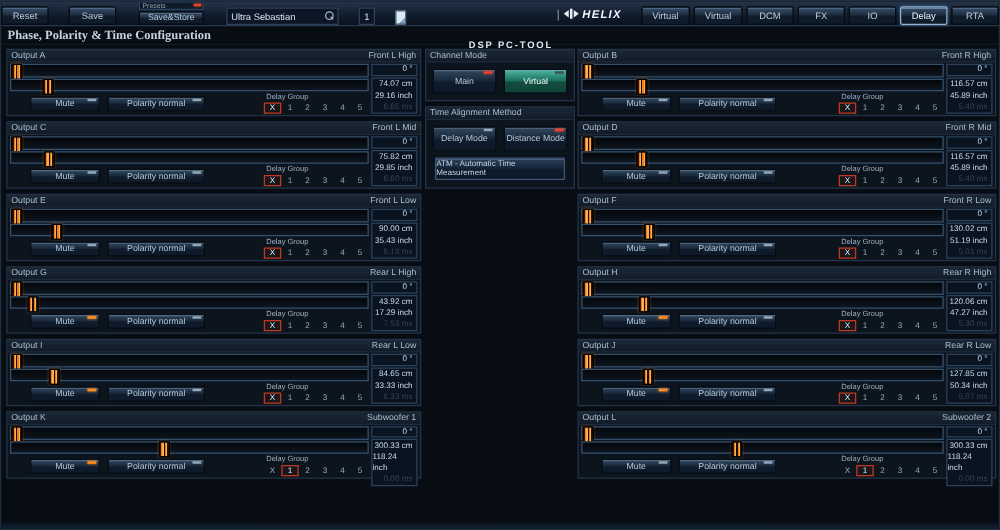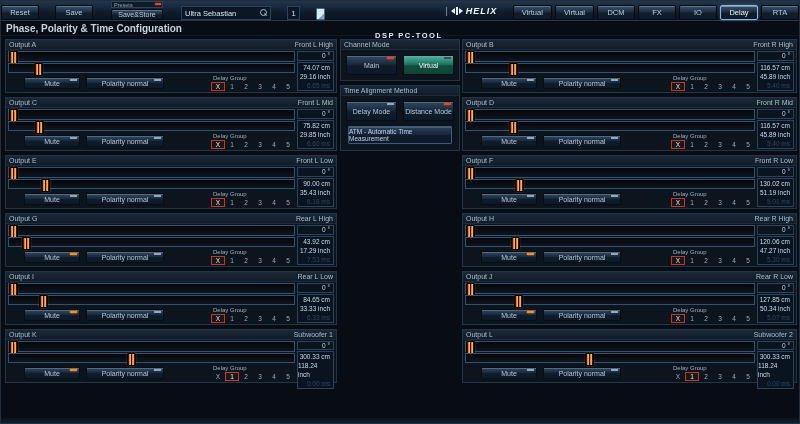--- a/index.html
+++ b/index.html
@@ -44,21 +44,21 @@
   .logo .dsp{ font-size:7.5px; font-weight:bold; letter-spacing:1.5px; color:#dfeaf4;margin-top:48px; }
   .logo .sep{ font-size:9px; color:#8ea4b8; }
   .helix-glyph{ display:flex; align-items:center; }
   .helix-glyph .tl{ width:0; height:0; border-top:3px solid transparent; border-bottom:3px solid transparent; border-right:4px solid #e8f1f9; }
   .helix-glyph .bar{ width:2px; height:8px; background:#e8f1f9; margin:0 1px; }
   .helix-glyph .tr{ width:0; height:0; border-top:3px solid transparent; border-bottom:3px solid transparent; border-left:4px solid #e8f1f9; }
   .logo .brand{ font-size:9px; font-weight:bold; font-style:italic; letter-spacing:1px; color:#eef5fb; }
   .nav{ margin-left:auto; display:flex; gap:3px; align-items:center; }
   
   .title-bar{ height:15px; display:flex; align-items:center; padding:0 5px;
-    font-size:10px; font-weight:bold; color:#c4d2e0; border-bottom:1px solid #101a26;}
+    font-size:10px; font-weight:bold; color:#c4d2e0; border-bottom:1px solid #101a26;font-family:Liberation Serif, serif;}
   
   .main{ position:absolute; left:0; right:0; top:36px; bottom:0; }
   .col{ position:absolute; top:2px; display:flex; flex-direction:column; gap:4px; }
   .col.left{ left:4px;  width:332px; }
   .col.right{ left:461px; width:335px; }
   .mid{ position:absolute; left:339px; width:120px; top:2px; display:flex; flex-direction:column; gap:4px; }
   
   .block{ height:54px; background:#0c141d; border:1px solid #233448; }
   .block-h{ height:10px; display:flex; justify-content:space-between; align-items:center; padding:0 3px;
     background:linear-gradient(180deg,#1b2835,#111c28); border-bottom:1px solid #1c2c3e;

